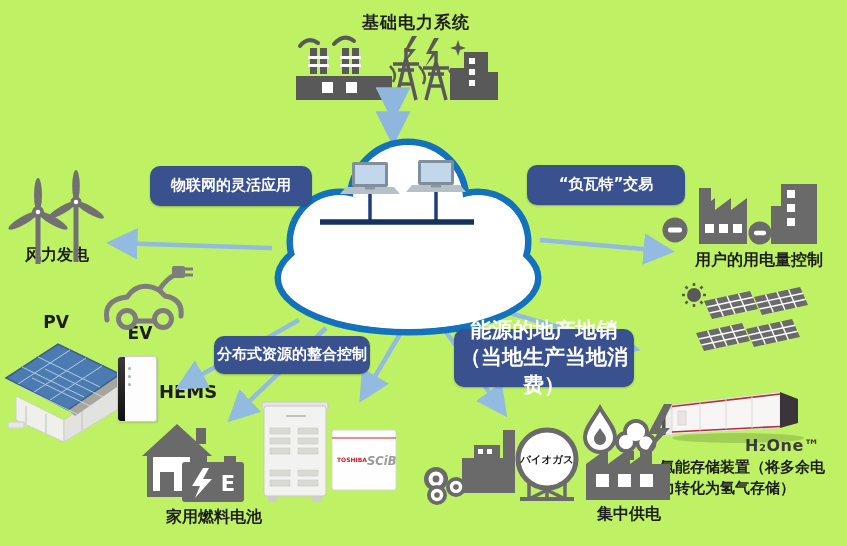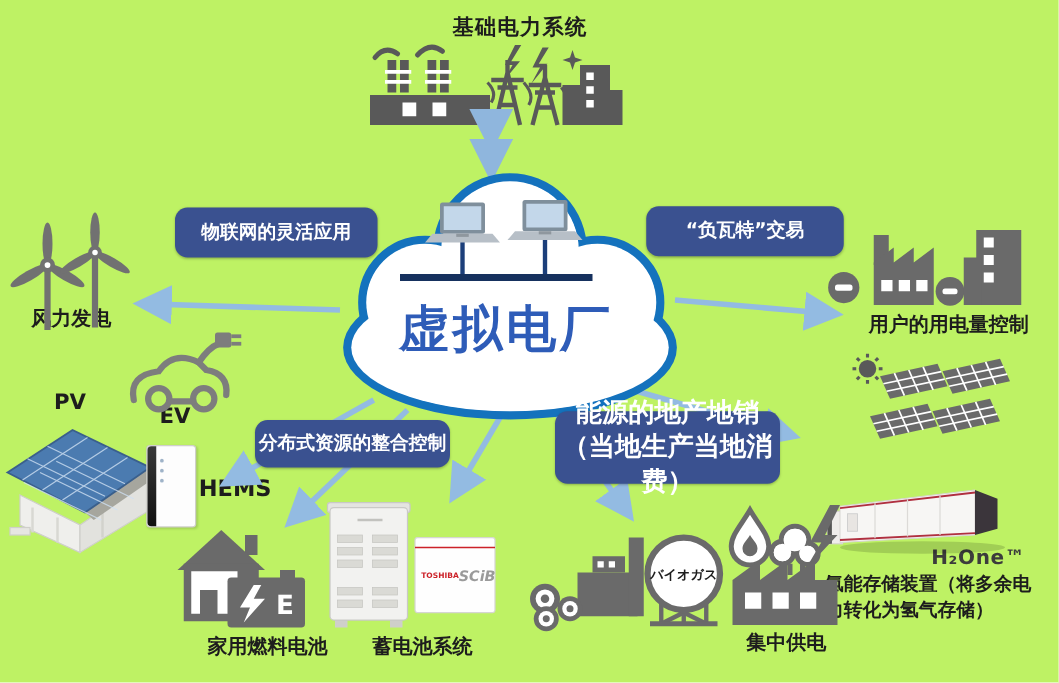--- a/index.html
+++ b/index.html
@@ -2,21 +2,21 @@
 <html><head>
 <meta charset="utf-8">
 <style>
   html,body{margin:0;padding:0;background:#fff;}
   #canvas{position:relative;width:847px;height:546px;background:#bef264;overflow:hidden;
           font-family:"DejaVu Sans",sans-serif;text-decoration:underline;}
   .lbl{position:absolute;font-weight:bold;color:#1d1d1d;line-height:1.25;}
   .center{text-align:center;}
   .tag{position:absolute;background:#3a5190;color:#fff;font-weight:bold;
        border-radius:10px;display:flex;align-items:center;justify-content:center;
-       text-align:center;z-index:6;line-height:1.3;box-shadow:0 1px 2px rgba(0,0,0,.25);}
+       text-align:center;z-index:6;line-height:1.3;box-shadow:0 1px 2px rgba(0,0,0,.25);margin-left:10px;}
   .cloud-title{position:absolute;left:288px;top:236px;width:234px;text-align:center;
        font-size:40px;font-weight:bold;color:#2e5cb8;letter-spacing:3px;z-index:5;}
   svg{position:absolute;overflow:visible;}
   .z1{z-index:1}.z2{z-index:2}.z4{z-index:4}
   #hems-box{position:absolute;left:117px;top:356px;width:38px;height:64px;background:#fdfdfd;
        border:1px solid #cfcfca;border-radius:3px;box-shadow:1px 1px 2px rgba(0,0,0,.15);z-index:2;}
   #hems-box .strip{position:absolute;left:0;top:0;width:7px;height:100%;
        background:linear-gradient(180deg,#3a3a3a,#101010);border-radius:3px 0 0 3px;}
   #hems-box .dot{position:absolute;left:10px;width:3px;height:3px;background:#9fb3c8;border-radius:50%;}
 </style>
@@ -108,21 +108,20 @@
         <rect x="13" y="25" width="10" height="2.5" fill="#8f979e"></rect>
       </g>
       <g transform="translate(160,30)">
         <rect x="0" y="0" width="36" height="25" rx="2" fill="#7f8f9c"></rect>
         <rect x="3" y="3" width="30" height="19" fill="#c3d7ea"></rect>
         <polygon points="-6,25 42,25 48,32 -12,32" fill="#b7bfc7"></polygon>
         <rect x="13" y="25" width="10" height="2.5" fill="#8f979e"></rect>
       </g>
     </g>
   </svg>
-  <div class="cloud-title">虚拟电厂</div>
 
   <div class="tag" style="left:140px;top:166px;width:162px;height:40px;font-size:15px;">物联网的灵活应用</div>
   <div class="tag" style="left:517px;top:165px;width:158px;height:40px;font-size:15px;">“负瓦特”交易</div>
   <div class="tag" style="left:204px;top:336px;width:156px;height:38px;font-size:15px;">分布式资源的整合控制</div>
   <div class="tag" style="left:444px;top:329px;width:168px;height:58px;font-size:21px;padding:0 6px;">能源的地产地销（当地生产当地消费）</div>
 
   <svg class="z1" width="105" height="92" viewBox="0 0 105 92" style="left:8px;top:176px">
     <g fill="#717171" stroke="#717171">
       <g transform="translate(30,36)">
         <line x1="0" y1="0" x2="0" y2="52" stroke-width="5"></line>
@@ -320,21 +319,20 @@
         <rect x="42" y="82" width="20" height="6"></rect>
     </g>
   </svg>
 
   <svg class="z1" width="70" height="72" viewBox="0 0 70 72" style="left:330px;top:424px">
     <rect x="2" y="6" width="64" height="60" rx="2" fill="#fefefe" stroke="#d6d6d2"></rect>
     <line x1="2" y1="14" x2="66" y2="14" stroke="#cc2229" stroke-width="1.2"></line>
     <text x="7" y="38" font-size="6" font-weight="bold" fill="#cc2229" font-family="DejaVu Sans, sans-serif">TOSHIBA</text>
     <text x="37" y="41" font-size="11.5" font-weight="bold" font-style="italic" fill="#9a9a9a" font-family="DejaVu Sans, sans-serif">SCiB</text>
   </svg>
-  <div class="lbl center" style="left:282px;top:507px;width:112px;font-size:16px;">蓄电池系统</div>
 
   <svg class="z1" width="170" height="88" viewBox="0 0 170 88" style="left:418px;top:423px">
     <g fill="#6a6a6a">
       <rect x="56" y="22" width="26" height="13"></rect>
       <rect x="60" y="26" width="5" height="5" fill="#fff"></rect>
         <rect x="69" y="26" width="5" height="5" fill="#fff"></rect>
       <rect x="44" y="35" width="48" height="35"></rect>
       <rect x="85" y="7" width="12" height="63"></rect>
     </g>
     <g stroke="#6a6a6a" stroke-width="3.5">

